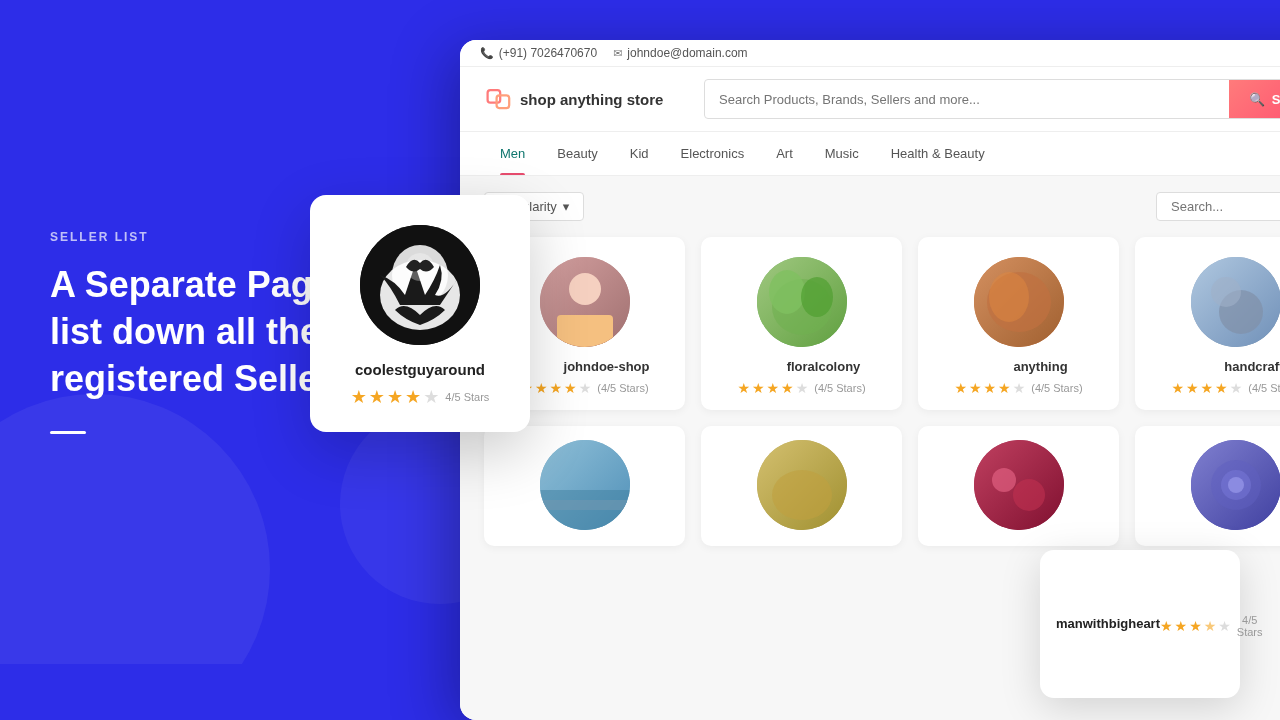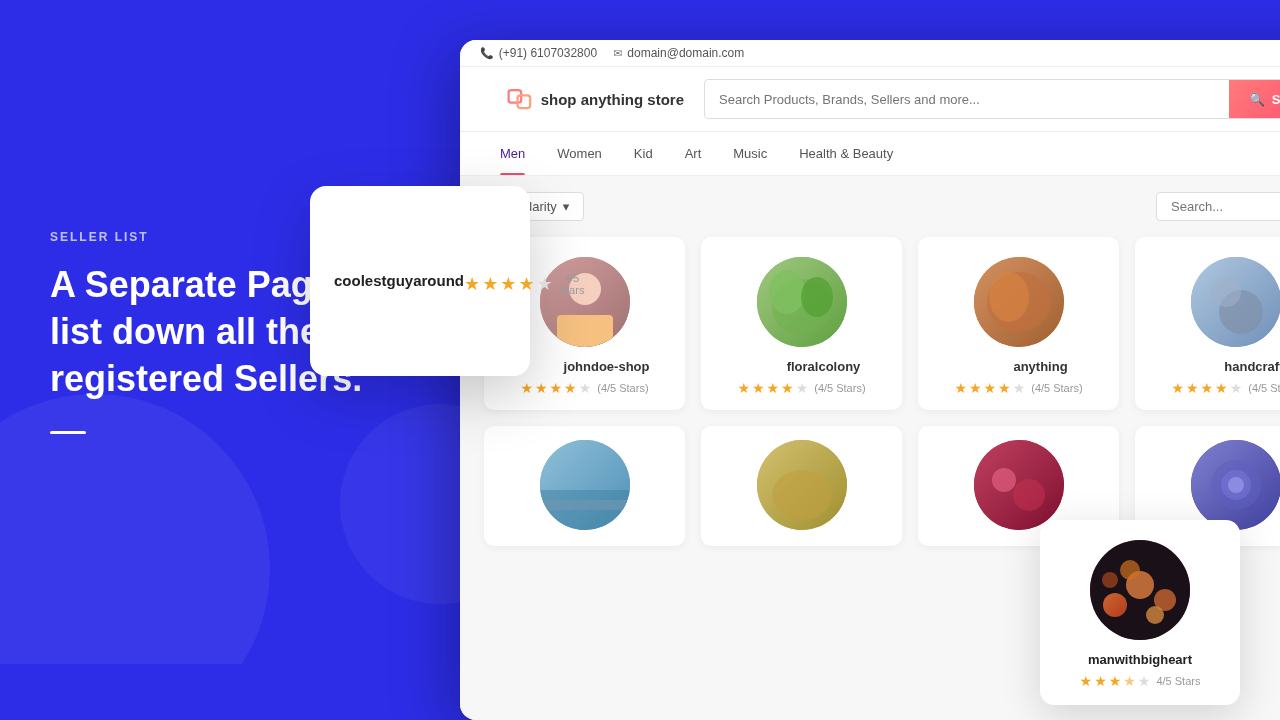--- a/index.html
+++ b/index.html
@@ -108,21 +108,20 @@
       display: flex;
       align-items: center;
       gap: 20px;
       border-bottom: 1px solid #eee;
     }
     .logo-area {
       display: flex;
       align-items: center;
       gap: 0;
       min-width: 200px;
-      justify-content: flex-end;
     }
     .logo-icon {
       width: 36px;
       height: 36px;
     }
     .logo-text {
       font-size: 15px;
       font-weight: 600;
       color: #333;
     }
@@ -168,21 +167,21 @@
       gap: 0;
     }
     .nav-item {
       padding: 14px 16px;
       font-size: 13px;
       color: #555;
       cursor: pointer;
       position: relative;
     }
     .nav-item.active {
-      color: #4c1d95;
+      color: #0f766e;
     }
     .nav-item.active::after {
       content: '';
       position: absolute;
       bottom: 0; left: 16px; right: 16px;
       height: 2px;
       background: #e74c6e;
       border-radius: 2px 2px 0 0;
     }
 
@@ -269,28 +268,28 @@
     .stars-label {
       font-size: 11px;
       color: #999;
       margin-left: 4px;
     }
 
     
     .floating-card {
       position: absolute;
       left: 310px;
-      top: 186px;
+      top: 195px;
       width: 220px;
       background: #fff;
       border-radius: 16px;
       box-shadow: 0 20px 60px rgba(0,0,0,0.2);
       padding: 30px 24px 24px;
       display: flex;
-      flex-direction: row;
+      flex-direction: column;
       align-items: center;
       text-align: center;
       z-index: 10;
     }
     .floating-avatar {
       width: 120px;
       height: 120px;
       border-radius: 50%;
       overflow: hidden;
       margin-bottom: 16px;
@@ -350,28 +349,28 @@
       width: 90px;
       height: 90px;
       border-radius: 50%;
       overflow: hidden;
     }
 
     
     .floating-card-2 {
       position: absolute;
       right: 40px;
-      bottom: 15px;
+      bottom: 22px;
       width: 200px;
       background: #fff;
       border-radius: 14px;
       box-shadow: 0 10px 40px rgba(0,0,0,0.15);
       padding: 20px 16px 16px;
       display: flex;
-      flex-direction: column;
+      flex-direction: row;
       align-items: center;
       text-align: center;
       z-index: 10;
     }
     .floating-card-2 .fc2-avatar {
       width: 100px;
       height: 100px;
       border-radius: 50%;
       overflow: hidden;
       margin-bottom: 12px;
@@ -391,25 +390,25 @@
   <div class="seller-label">SELLER LIST</div>
   <div class="main-heading">A Separate Page to list down all the registered Sellers.</div>
   <div class="divider"></div>
 </div>
 
 <div class="browser-window">
 
   <div class="top-bar">
     <div class="top-bar-item">
       <span class="phone-icon">📞</span>
-      <span>(+91) 6107032800</span>
+      <span>(+91) 7026470670</span>
     </div>
     <div class="top-bar-item">
       <span class="mail-icon">✉</span>
-      <span>domain@domain.com</span>
+      <span>johndoe@domain.com</span>
     </div>
   </div>
 
   <div class="header">
     <div class="logo-area">
       <svg class="logo-icon" viewBox="0 0 40 40">
         <rect x="4" y="10" width="14" height="14" rx="3" fill="none" stroke="#ff7b7b" stroke-width="2.5"></rect>
         <rect x="14" y="16" width="14" height="14" rx="3" fill="none" stroke="#ff9f7b" stroke-width="2.5"></rect>
       </svg>
       <span class="logo-text">shop anything store</span>
@@ -418,22 +417,23 @@
       <input class="search-input" type="text" placeholder="Search Products, Brands, Sellers and more..." style="">
       <button class="search-btn">
         <span>🔍</span>
         <span>Search</span>
       </button>
     </div>
   </div>
 
   <div class="nav">
     <div class="nav-item active">Men</div>
-    <div class="nav-item">Women</div>
+    <div class="nav-item">Beauty</div>
     <div class="nav-item">Kid</div>
+    <div class="nav-item">Electronics</div>
     <div class="nav-item">Art</div>
     <div class="nav-item">Music</div>
     <div class="nav-item">Health &amp; Beauty</div>
   </div>
 
   <div class="seller-area">
     <div class="filter-row">
       <div class="sort-dropdown">
         <span>Popularity</span>
         <span>▾</span>

